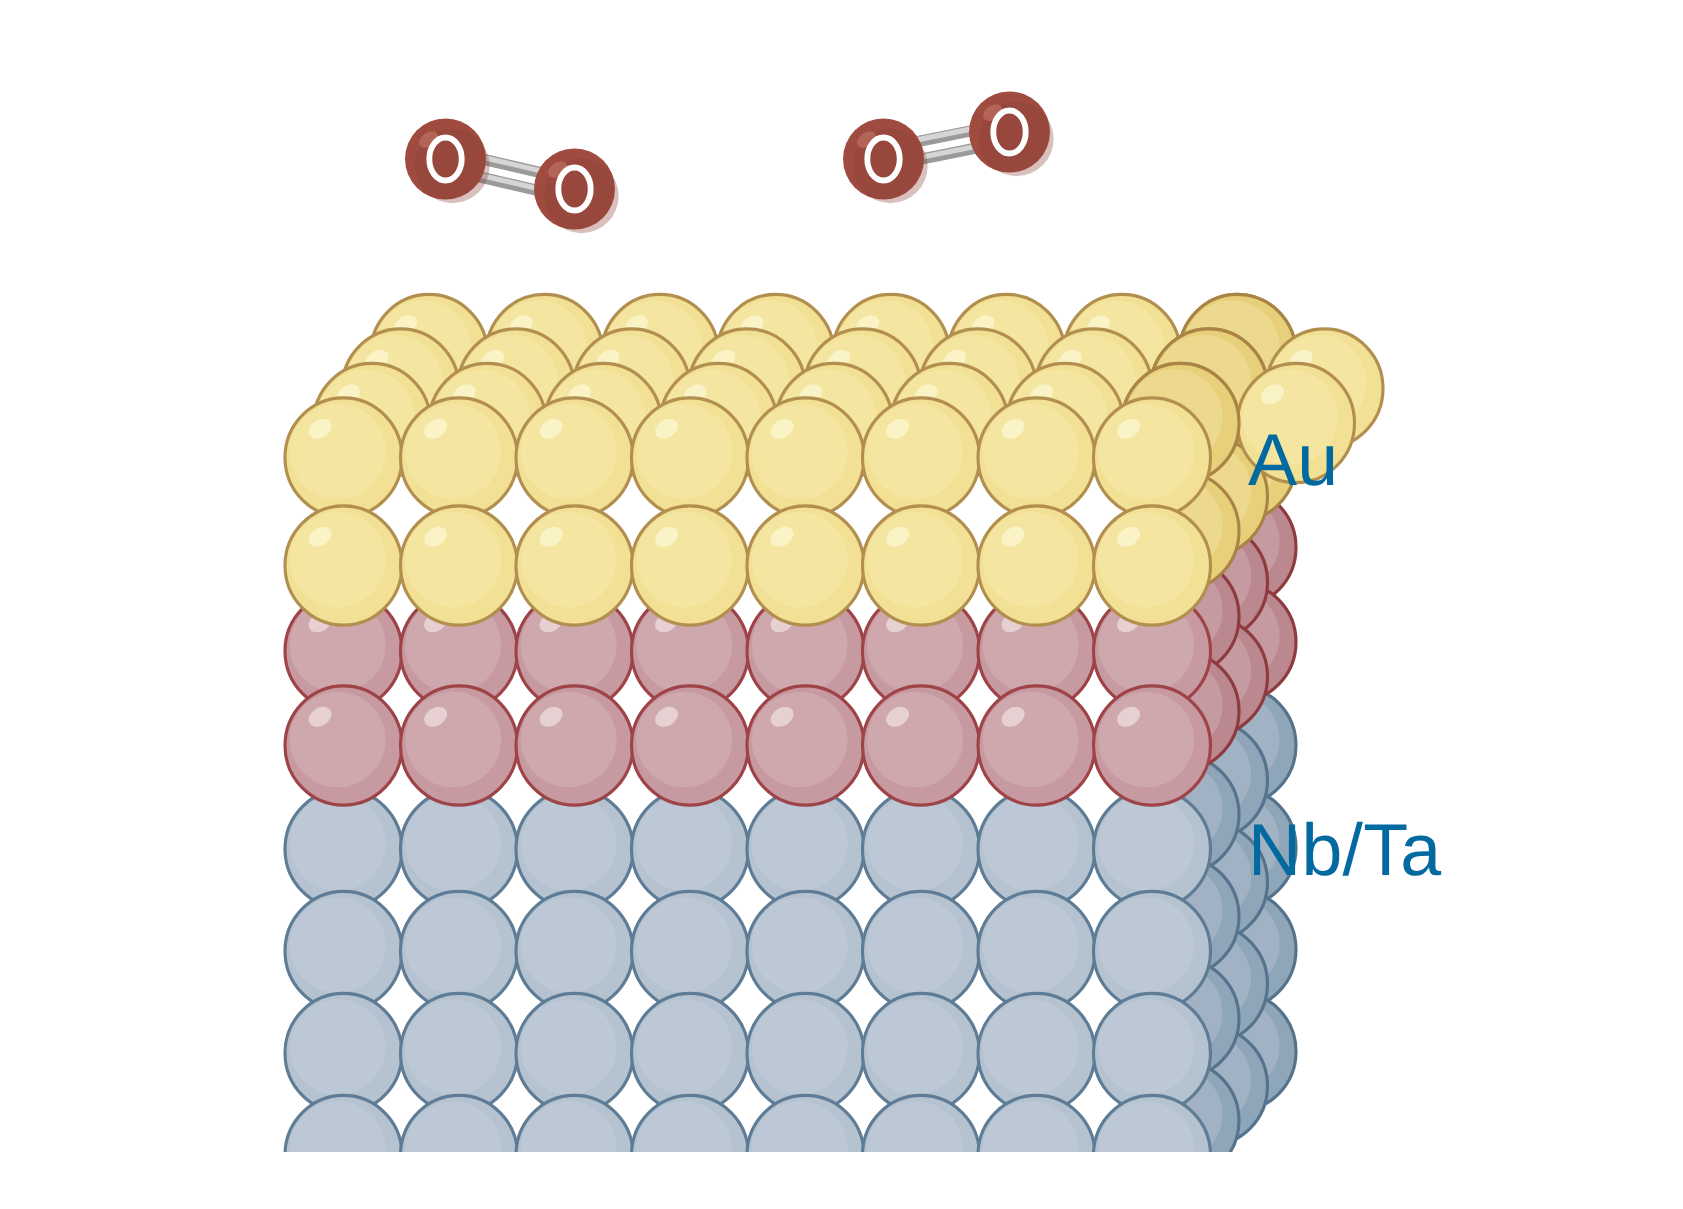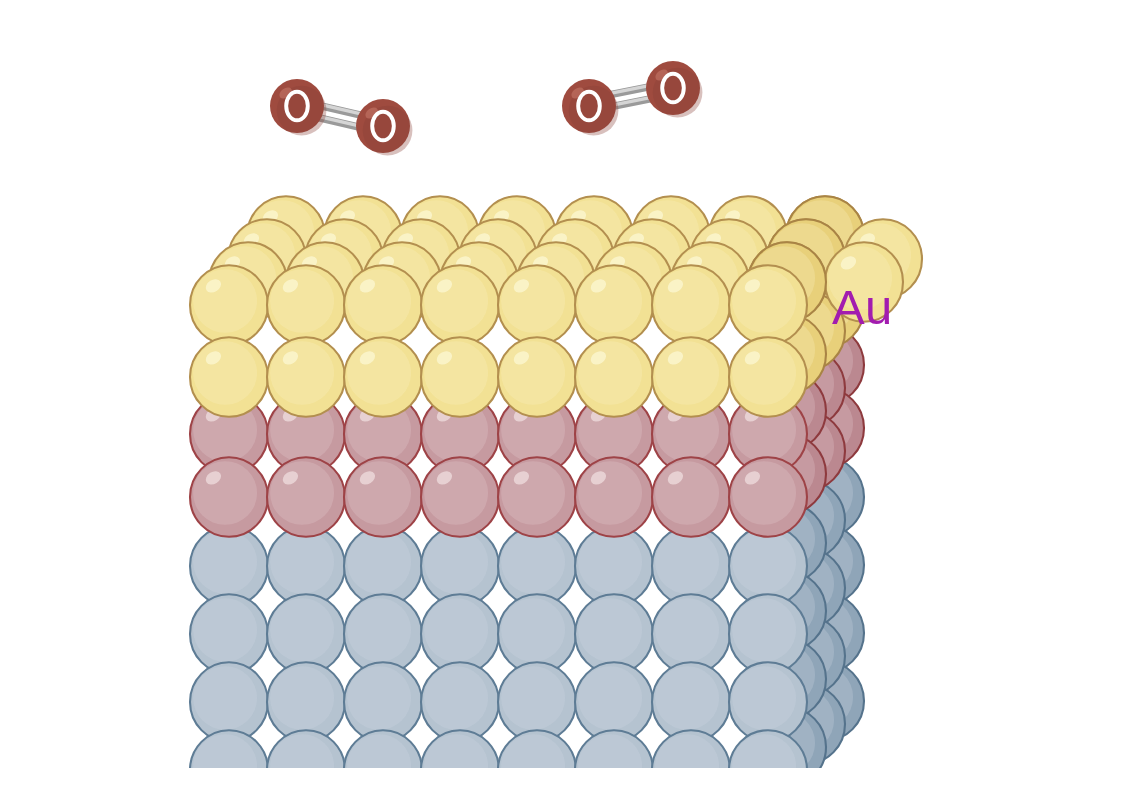--- a/index.html
+++ b/index.html
@@ -27,21 +27,21 @@
     top: 0;
     width: 1122px;
     height: 806px;
     display: block;
   }
   .layer-label {
     position: absolute;
     font-family: "Liberation Sans", sans-serif;
     font-size: 49px;
     font-weight: 400;
-    color: #a21caf;
+    color: #0369a1;
     line-height: 1;
     white-space: nowrap;
     letter-spacing: 0.2px;
   }
   #label-au   { left: 832px; top: 283px; }
   #label-wal  { left: 832px; top: 413px; }
   #label-nbta { left: 832px; top: 543px; }
 </style>
 </head>
 <body>
@@ -614,14 +614,15 @@
             <circle cx="677.59" cy="92.59" r="24.84" fill="#8A4037" opacity="0.33"></circle>
             <ellipse cx="661.66" cy="75.04" rx="7.0200000000000005" ry="4.590000000000001" fill="#B86A5C" opacity="0.85" transform="rotate(-36 661.66 75.04)"></ellipse>
             <ellipse cx="673" cy="88" rx="10.8" ry="14.31" fill="none" stroke="#ffffff" stroke-width="3.9149999999999996"></ellipse>
             <title>O</title>
           </g>
         </g>
       </g>
   </svg>
 
   <div class="layer-label" id="label-au">Au</div>
+  <div class="layer-label" id="label-nbta">Nb/Ta</div>
 
 </div>
 
 </body></html>

